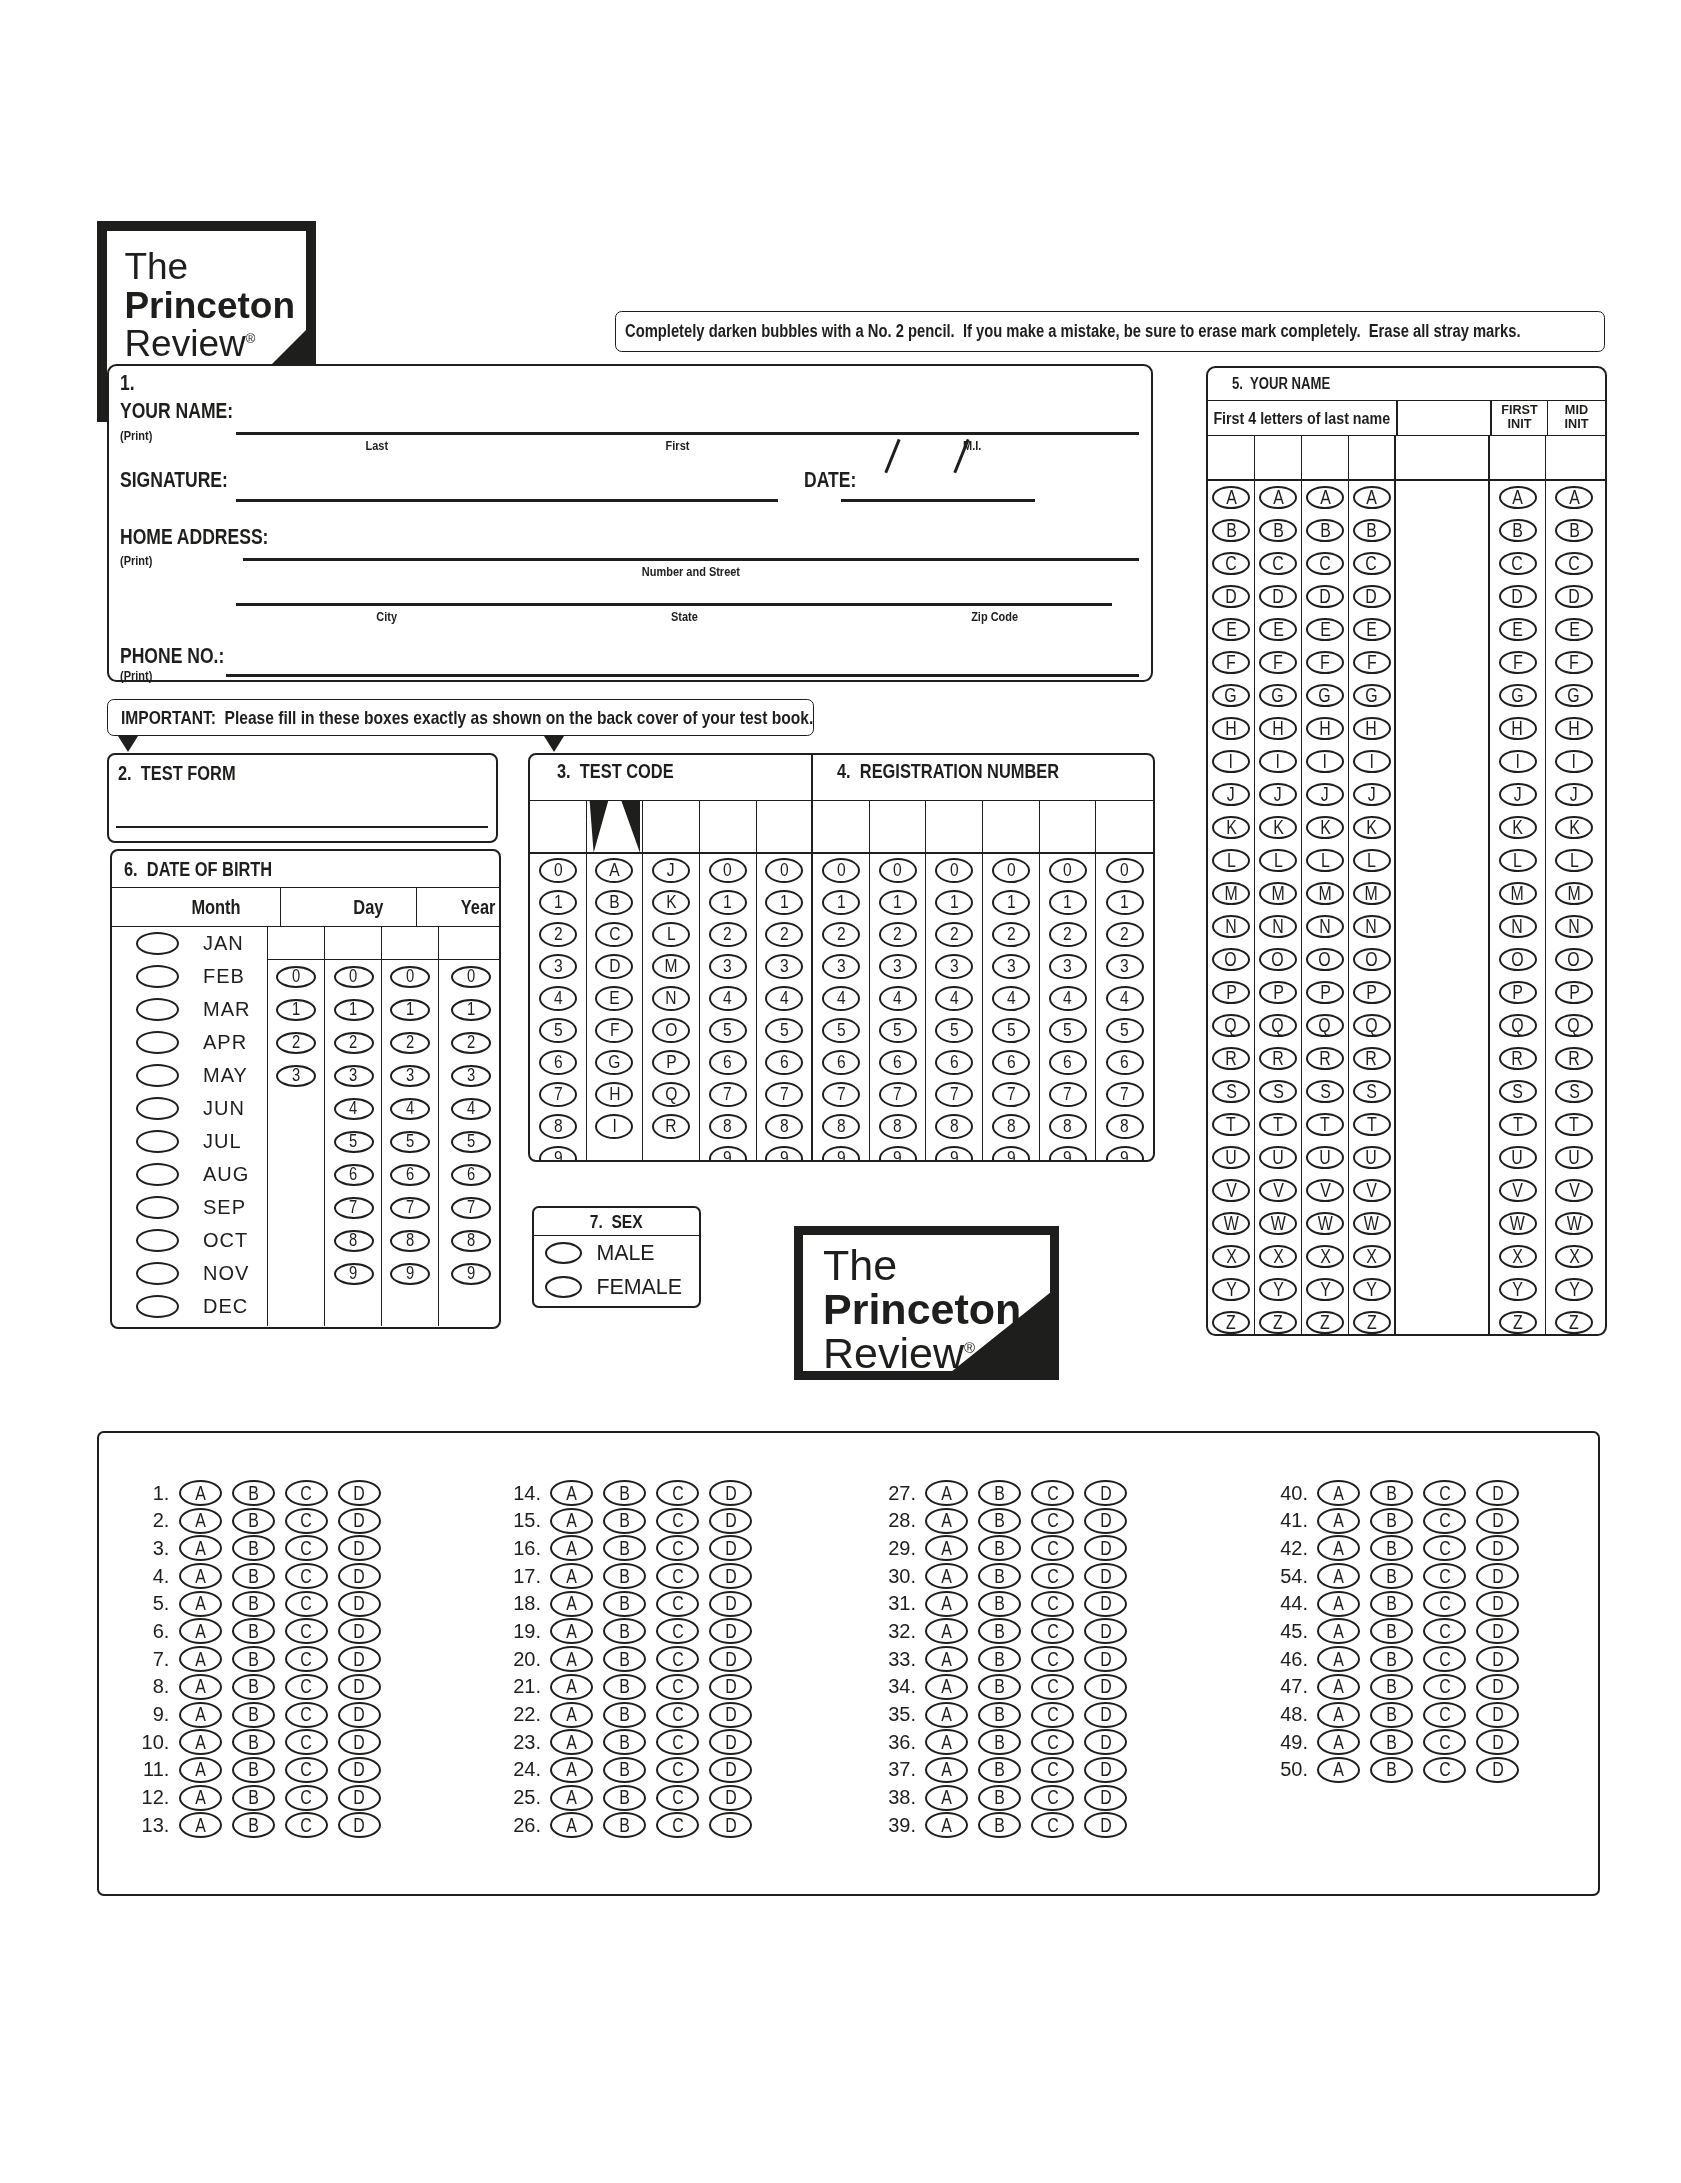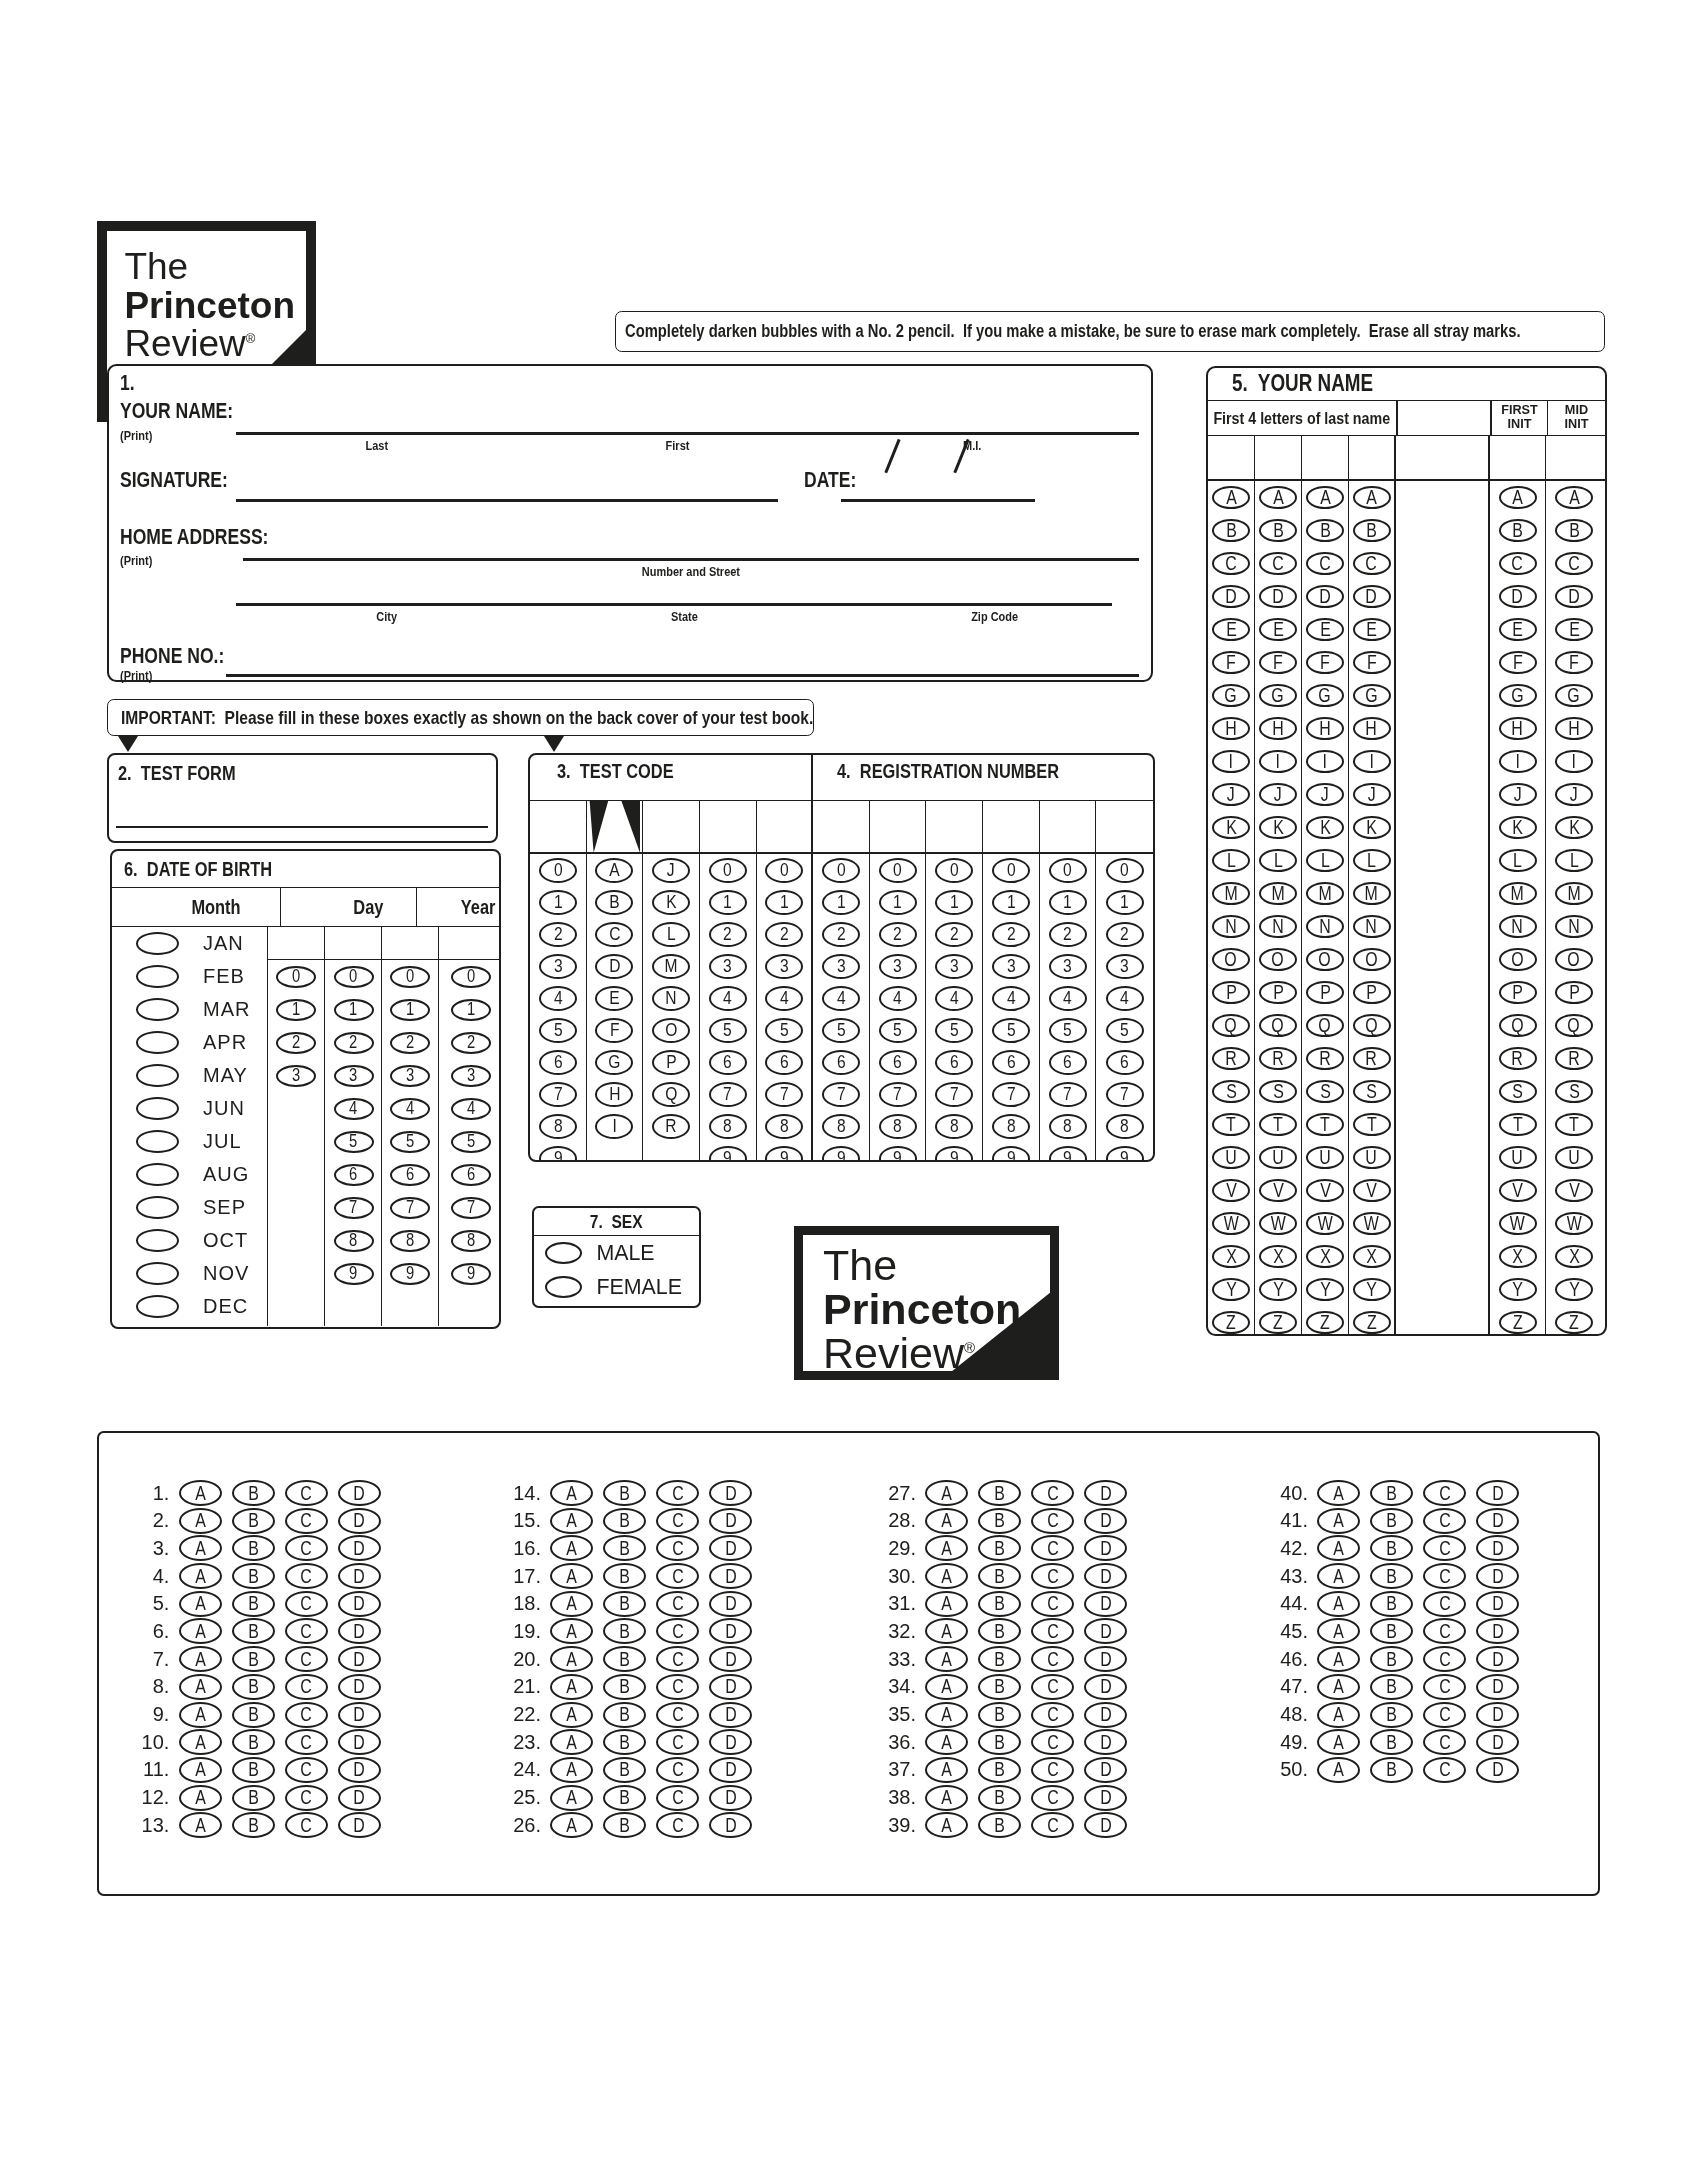--- a/index.html
+++ b/index.html
@@ -62,21 +62,21 @@
   .s34row{ display:grid; grid-template-columns:repeat(11,1fr); }
   .s34write{ height:53px; border-bottom:2px solid var(--ink); }
   .s34brow{ height:32px; }
   .cell{ position:relative; display:flex; align-items:center; justify-content:center; }
   .br{ border-right:1.3px solid var(--ink); }
   .br3{ border-right:2px solid var(--ink); }
   .wedges{ position:absolute; inset:0; }
 
   
   #sec5{ left:1206px; top:366px; width:401px; height:970px; overflow:hidden; }
-  #s5-title{ height:33px; border-bottom:1.7px solid var(--ink); padding-left:24px; font-size:23px; font-weight:700; line-height:31px; }
+  #s5-title{ height:33px; border-bottom:1.7px solid var(--ink); padding-left:24px; font-size:16px; font-weight:700; line-height:31px; }
   #s5-sub{ display:grid; grid-template-columns:190px 94px 56px 1fr; height:35px; border-bottom:1.7px solid var(--ink); }
   #s5-sub .sa{ display:flex; align-items:center; justify-content:center; font-size:17.4px; font-weight:700; border-right:2px solid var(--ink); }
   #s5-sub .sp{ border-right:2px solid var(--ink); }
   #s5-sub .si{ display:flex; flex-direction:column; align-items:center; justify-content:center; font-size:12.7px; font-weight:700; line-height:1.08; }
   #s5-sub .si.brr{ border-right:1.3px solid var(--ink); }
   .s5row{ display:grid; grid-template-columns:47px 47px 47px 47px 94px 56px 56px; }
   .s5write{ height:45px; border-bottom:2px solid var(--ink); }
   .s5lrow{ height:33px; }
 
   
@@ -2556,21 +2556,21 @@
             <span class="bi">B</span>
           </span>
           <span class="bub ba">
             <span class="bi">C</span>
           </span>
           <span class="bub ba">
             <span class="bi">D</span>
           </span>
         </div>
         <div class="arow">
-          <span class="anum">43.</span>
+          <span class="anum">54.</span>
           <span class="bub ba">
             <span class="bi">A</span>
           </span>
           <span class="bub ba">
             <span class="bi">B</span>
           </span>
           <span class="bub ba">
             <span class="bi">C</span>
           </span>
           <span class="bub ba">

